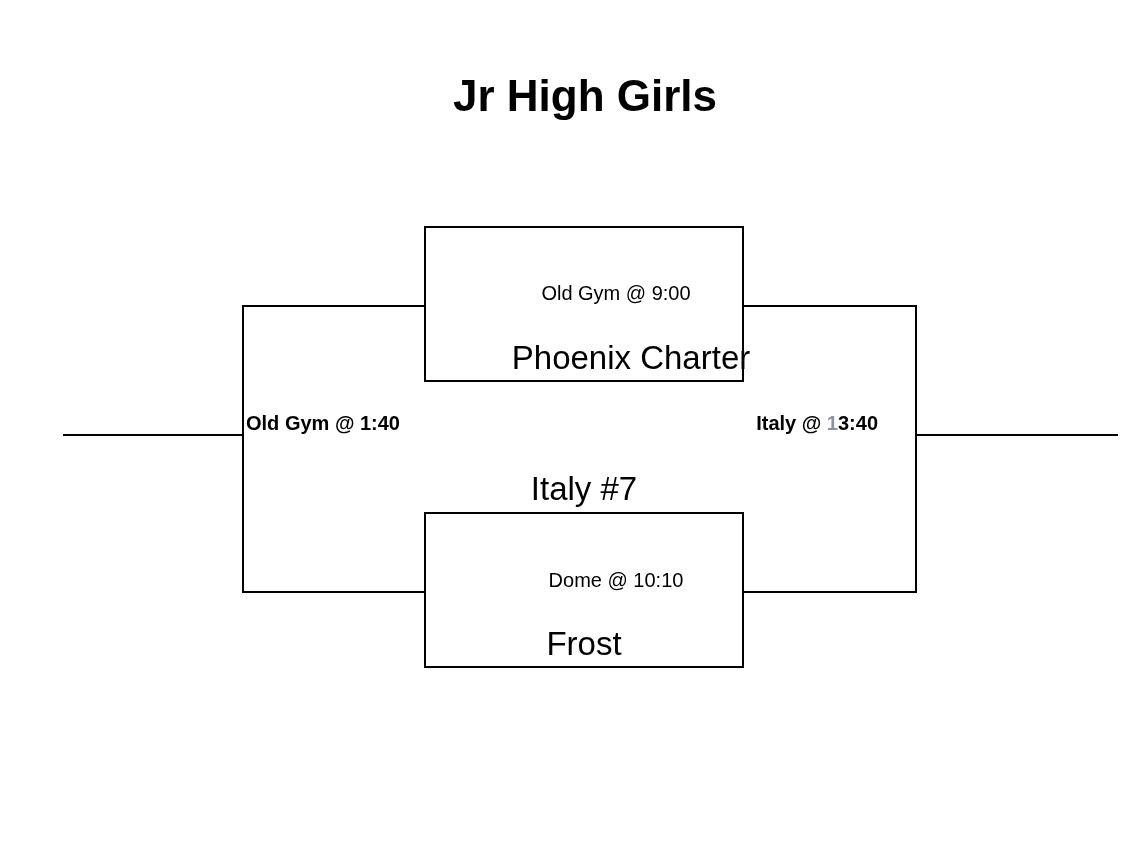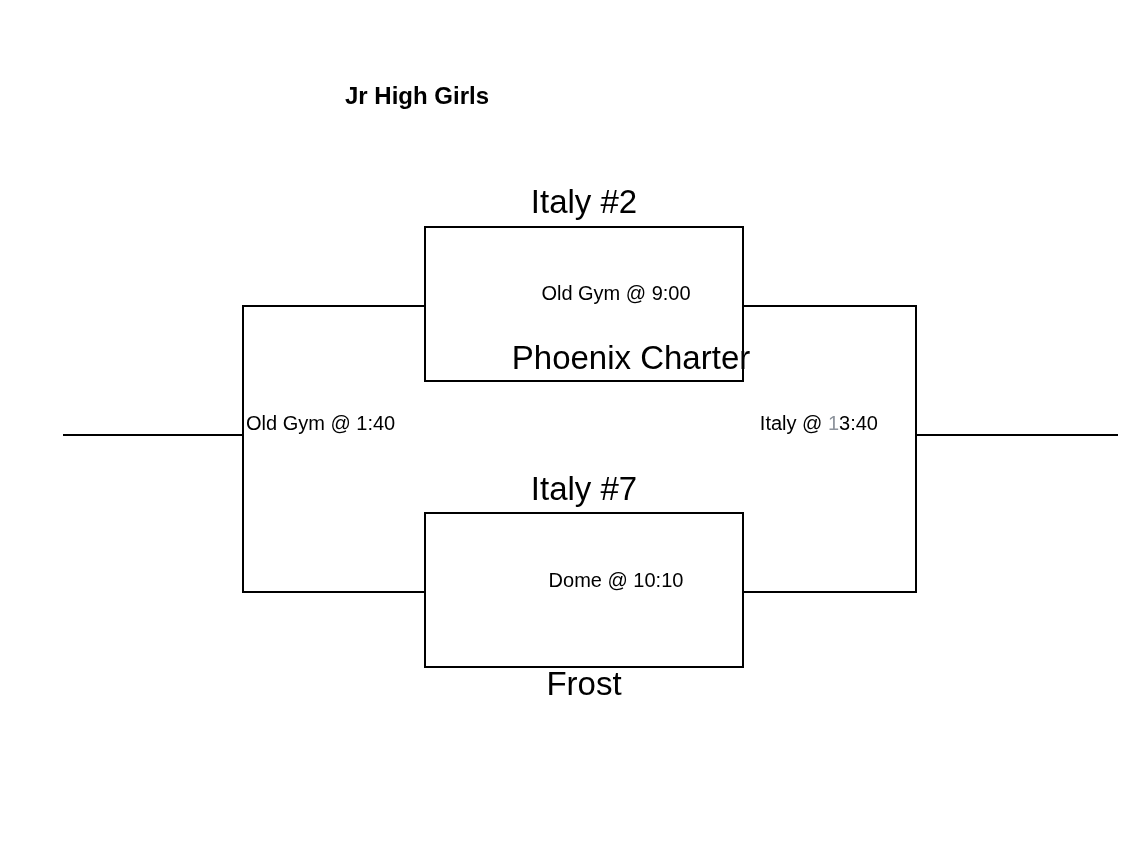--- a/index.html
+++ b/index.html
@@ -13,21 +13,22 @@
     height: 848px;
     background: #ffffff;
     font-family: "Liberation Sans", sans-serif;
     color: #000000;
     overflow: hidden;
   }
   .abs { position: absolute; }
 
   .title {
     left: 345px; top: 74px; width: 480px;
-    font-size: 24px; font-weight: 700;
+    text-align: center;
+    font-size: 44px; font-weight: 700;
     line-height: 44px;
     white-space: nowrap;
   }
 
   .game-box {
     box-sizing: border-box;
     border: 2px solid #000000;
     background: #ffffff;
     width: 320px; height: 156px;
     left: 424px;
@@ -38,21 +39,21 @@
   .team-name {
     left: 424px; width: 320px;
     text-align: center;
     font-size: 33px; font-weight: 400;
     line-height: 40px;
     white-space: nowrap;
   }
   .team-top-1 { top: 182px; }
   .team-inbox-1 { top: 338px; margin-left: 47px; }
   .team-top-2 { top: 469px; }
-  .team-inbox-2 { top: 624px; margin-top: 40px; }
+  .team-inbox-2 { top: 624px; }
 
   .venue-time {
     left: 424px; width: 320px;
     text-align: center;
     font-size: 20px; font-weight: 400;
     line-height: 24px;
     white-space: nowrap;
     padding-left: 32px;
   }
   .venue-1 { top: 281px; }
@@ -65,21 +66,21 @@
   .l-vert     { left: 242px; top: 305px; height: 288px; }
   .l-conn-top { left: 242px; top: 305px; width: 184px; }
   .l-conn-bot { left: 242px; top: 591px; width: 184px; }
 
   .r-conn-top { left: 744px; top: 305px; width: 173px; }
   .r-vert     { left: 915px; top: 305px; height: 288px; }
   .r-conn-bot { left: 744px; top: 591px; width: 173px; }
   .r-feeder   { left: 915px; top: 434px; width: 203px; }
 
   .feeder-label {
-    font-size: 20px; font-weight: 400;
+    font-size: 20px; font-weight: 700;
     line-height: 24px;
     white-space: nowrap;
   }
   .feeder-label-left  { left: 246px; top: 411px; width: 320px; text-align: left; }
   .feeder-label-right { left: 578px; top: 411px; width: 300px; text-align: right; }
 
   .footnote {
     left: 396px; top: 724px; width: 400px;
     text-align: center;
     font-size: 19px; font-weight: 700;
@@ -87,21 +88,20 @@
     white-space: nowrap;
   }
 </style>
 </head>
 <body>
 
 <div id="stage">
 
   <div class="abs title">Jr High Girls</div>
 
-  <div class="abs team-name team-top-1">Italy #2</div>
   <div class="abs game-box box-top"></div>
   <div class="abs venue-time venue-1">Old Gym @ 9:00</div>
   <div class="abs team-name team-inbox-1">Phoenix Charter</div>
 
   <div class="abs team-name team-top-2">Italy #7</div>
   <div class="abs game-box box-bottom"></div>
   <div class="abs venue-time venue-2">Dome @ 10:10</div>
   <div class="abs team-name team-inbox-2">Frost</div>
 
   <div class="abs hline l-feeder"></div>

